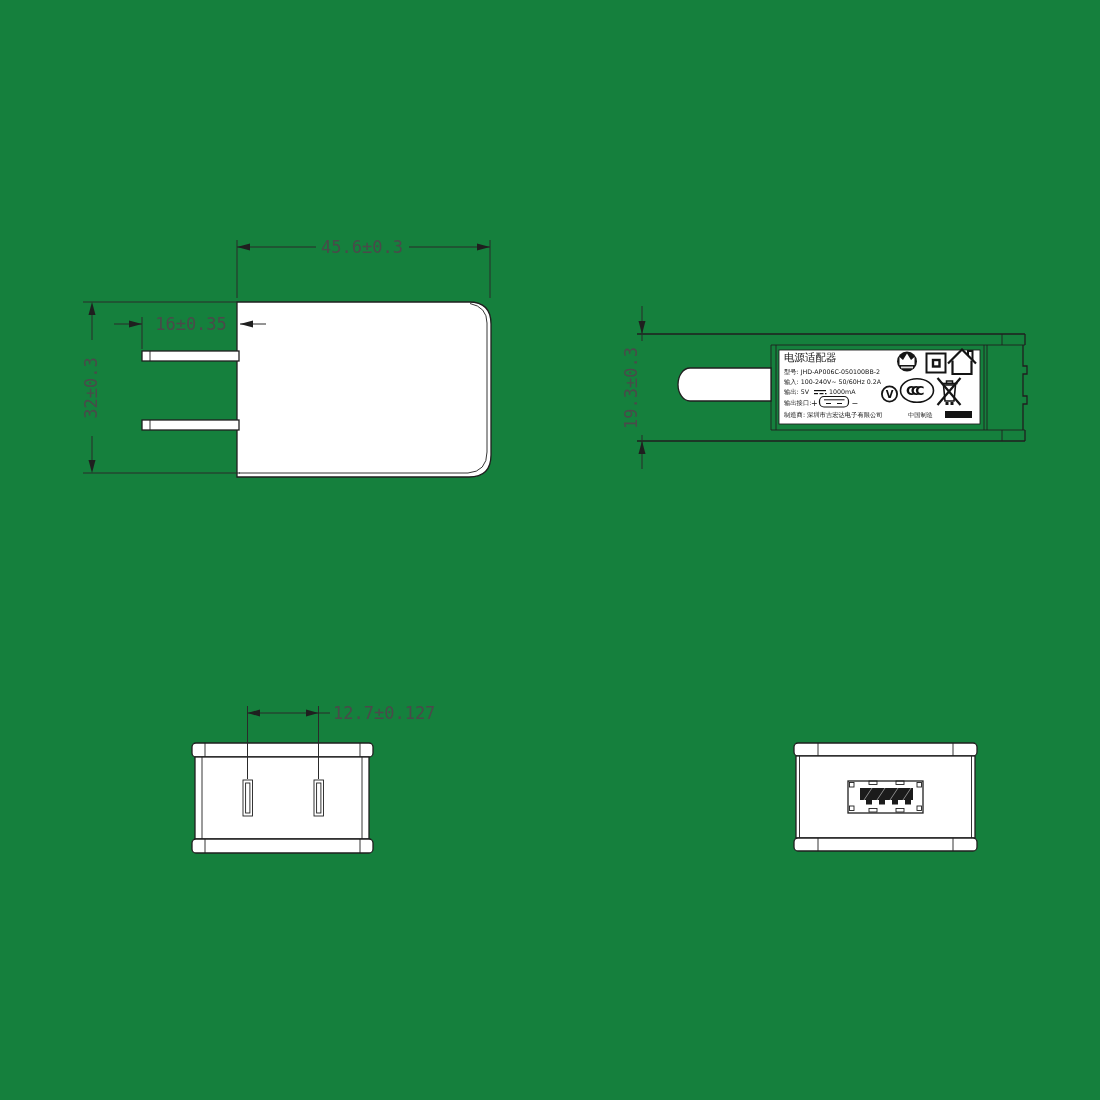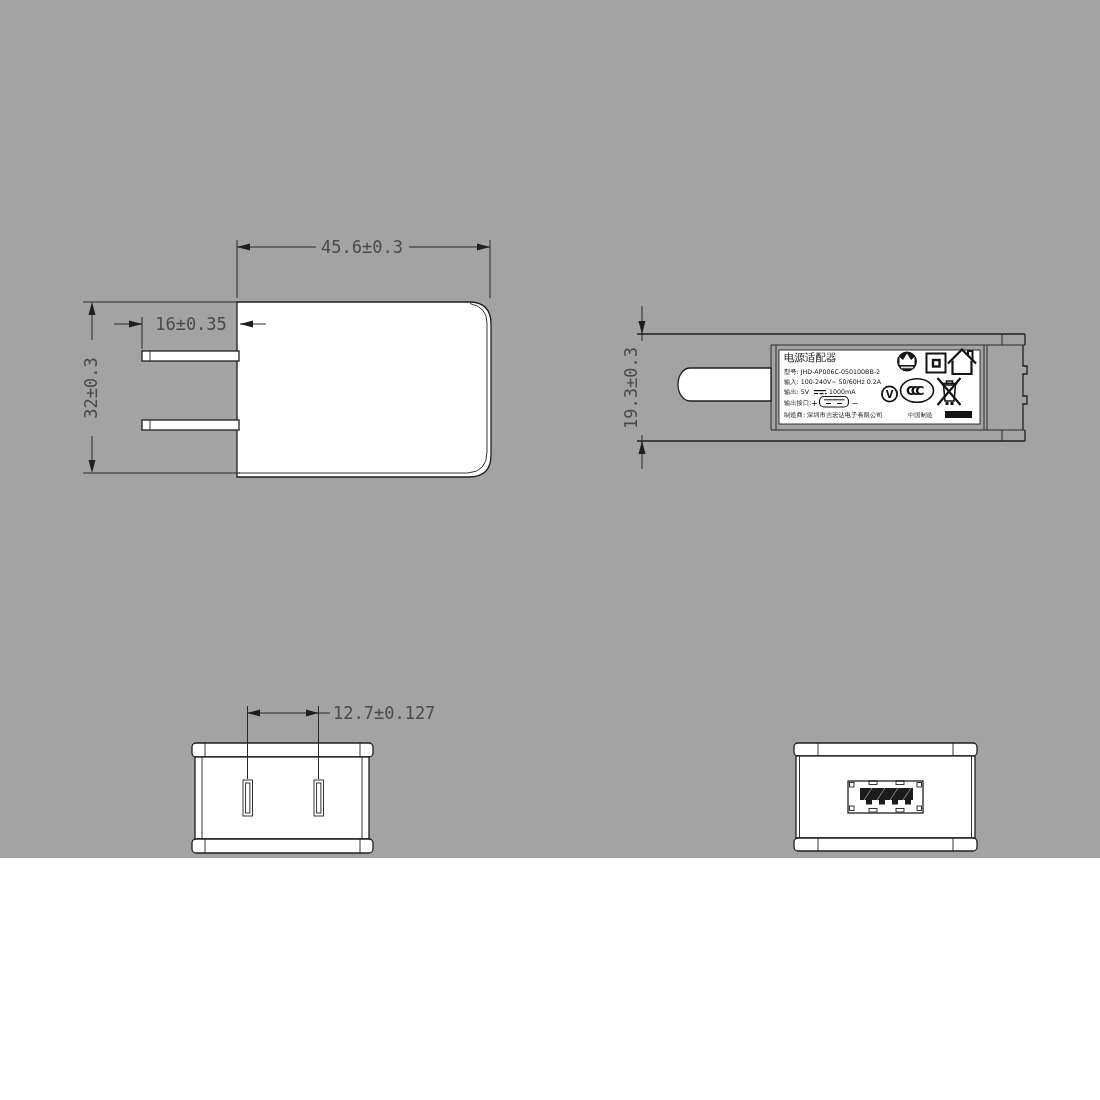--- a/index.html
+++ b/index.html
@@ -1,16 +1,16 @@
 <!DOCTYPE html>
 <html><head>
 <meta charset="utf-8">
 <style>
   html,body{margin:0;padding:0;background:#ffffff;}
-  .stage{position:relative;width:1100px;height:858px;background:#a3a3a3;overflow:hidden;text-align:right;}
+  .stage{position:relative;width:1100px;height:1100px;background:#15803d;overflow:hidden;text-align:right;}
   svg{display:block;}
   .ln{stroke:#1f1f1f;stroke-width:1.3;fill:none;}
   .lnthin{stroke:#1f1f1f;stroke-width:0.9;fill:none;}
   .fillwhite{fill:#ffffff;}
   .dimln{stroke:#2a2a2a;stroke-width:1;fill:none;}
   .arrow{fill:#1f1f1f;stroke:none;}
   .dimtext{font-family:"DejaVu Sans Mono","Liberation Mono",monospace;font-size:17px;fill:#4a4a4a;}
   .labeltext{font-family:"DejaVu Sans","Liberation Sans",sans-serif;fill:#101010;}
   .lbl-title{font-size:10.5px;}
   .lbl-line{font-size:6.3px;}

